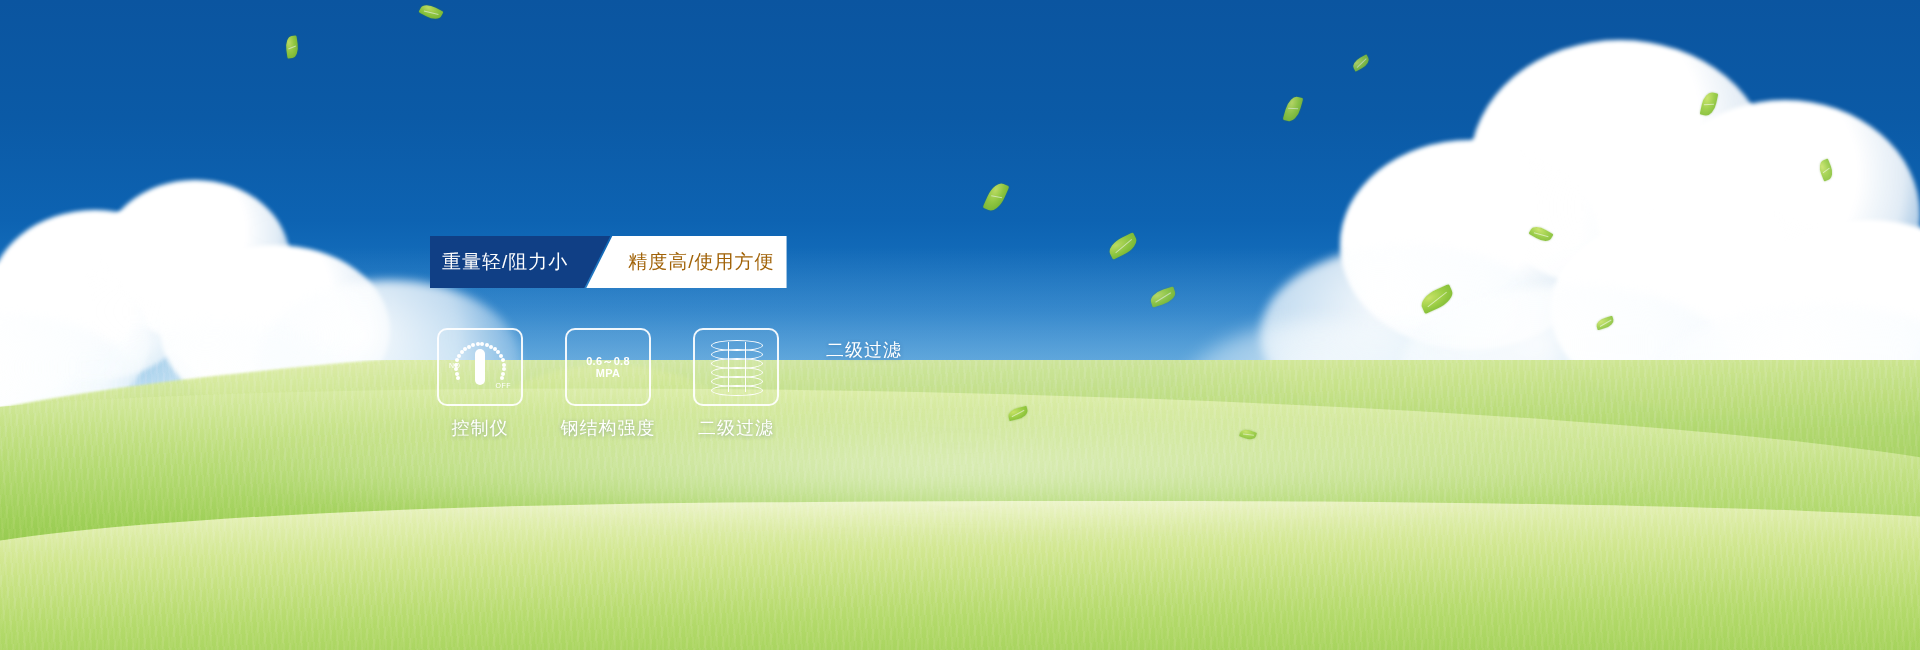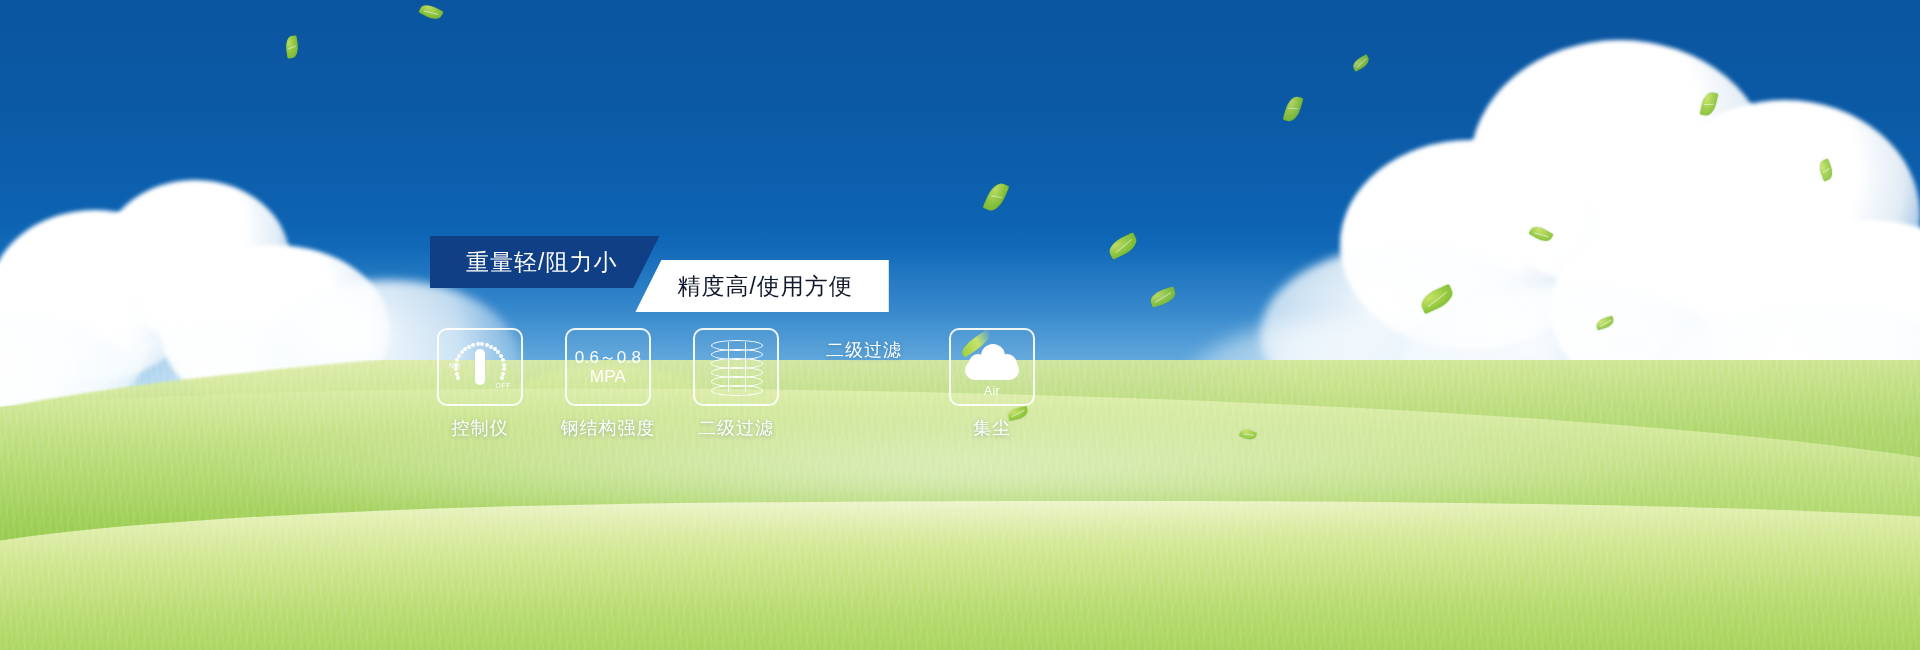--- a/index.html
+++ b/index.html
@@ -138,56 +138,55 @@
   .sprout .l1{left:4px;top:2px;transform:rotate(-26deg);}
   .sprout .l2{left:36px;top:0px;transform:rotate(22deg) scaleX(-1);}
 
   
   .subtabs{
     position:absolute; left:430px; top:236px;
     display:flex; height:52px;
   }
   .tab{
     display:flex;align-items:center;justify-content:flex-start;
-    font-size:23px; letter-spacing:1px; padding:0 36px; height:52px;
+    font-size:19px; letter-spacing:1px; padding:0 12px; height:52px;
     white-space:nowrap;
   }
   .tab-dark{
     background:#103f85;
     color:#ffffff;
     padding-right:42px;
     clip-path:polygon(0 0, 100% 0, calc(100% - 26px) 100%, 0 100%);
   }
   .tab-light{
     background:#ffffff;
-    color:#0f172a;
+    color:#a16207;
     margin-left:-24px;
     padding-left:42px;
     clip-path:polygon(26px 0, 100% 0, 100% 100%, 0 100%);
-    margin-top:24px;
   }
 
   
   .features{
     position:absolute; left:430px; top:328px;
     display:flex; gap:28px;
   }
   .feature{width:100px;display:flex;flex-direction:column;align-items:center;}
   .badge{
     width:82px;height:74px;
     border:2px solid rgba(255,255,255,.92);
     border-radius:10px;
     display:flex;align-items:center;justify-content:center;
     color:#ffffff;
     position:relative;
     background:rgba(255,255,255,.04);
   }
   .badge-text{
-    font-size:17px;line-height:1.12;text-align:center;letter-spacing:.3px;
-    font-weight:400;
+    font-size:11px;line-height:1.12;text-align:center;letter-spacing:.3px;
+    font-weight:700;
   }
   .feat-label{
     margin-top:10px;font-size:18px;color:#ffffff;letter-spacing:1px;
     white-space:nowrap;text-shadow:0 1px 4px rgba(0,40,90,.3);
   }
 
   
   .dial{position:relative;width:60px;height:58px;}
   .dial .dot{position:absolute;width:4px;height:4px;border-radius:50%;background:#fff;}
   .dial .needle{
@@ -363,28 +362,15 @@
           <div class="ring" style="top:45px;"></div>
         </div>
       </div>
       <div class="feat-label">二级过滤</div>
     </div>
 
     <div class="feature">
       <div class="feat-label">二级过滤</div>
     </div>
 
-    <div class="feature">
-      <div class="badge">
-        <div class="airicon">
-          <div class="streak"></div>
-          <div class="ccap" style="left:8px;bottom:22px;width:18px;height:18px;"></div>
-          <div class="ccap" style="left:20px;bottom:26px;width:24px;height:24px;"></div>
-          <div class="ccap" style="left:36px;bottom:20px;width:20px;height:20px;"></div>
-          <div class="cbody"></div>
-          <div class="airtxt">Air</div>
-        </div>
-      </div>
-      <div class="feat-label">集尘</div>
-    </div>
 
   </div>
 </div>
 
 </body></html>

